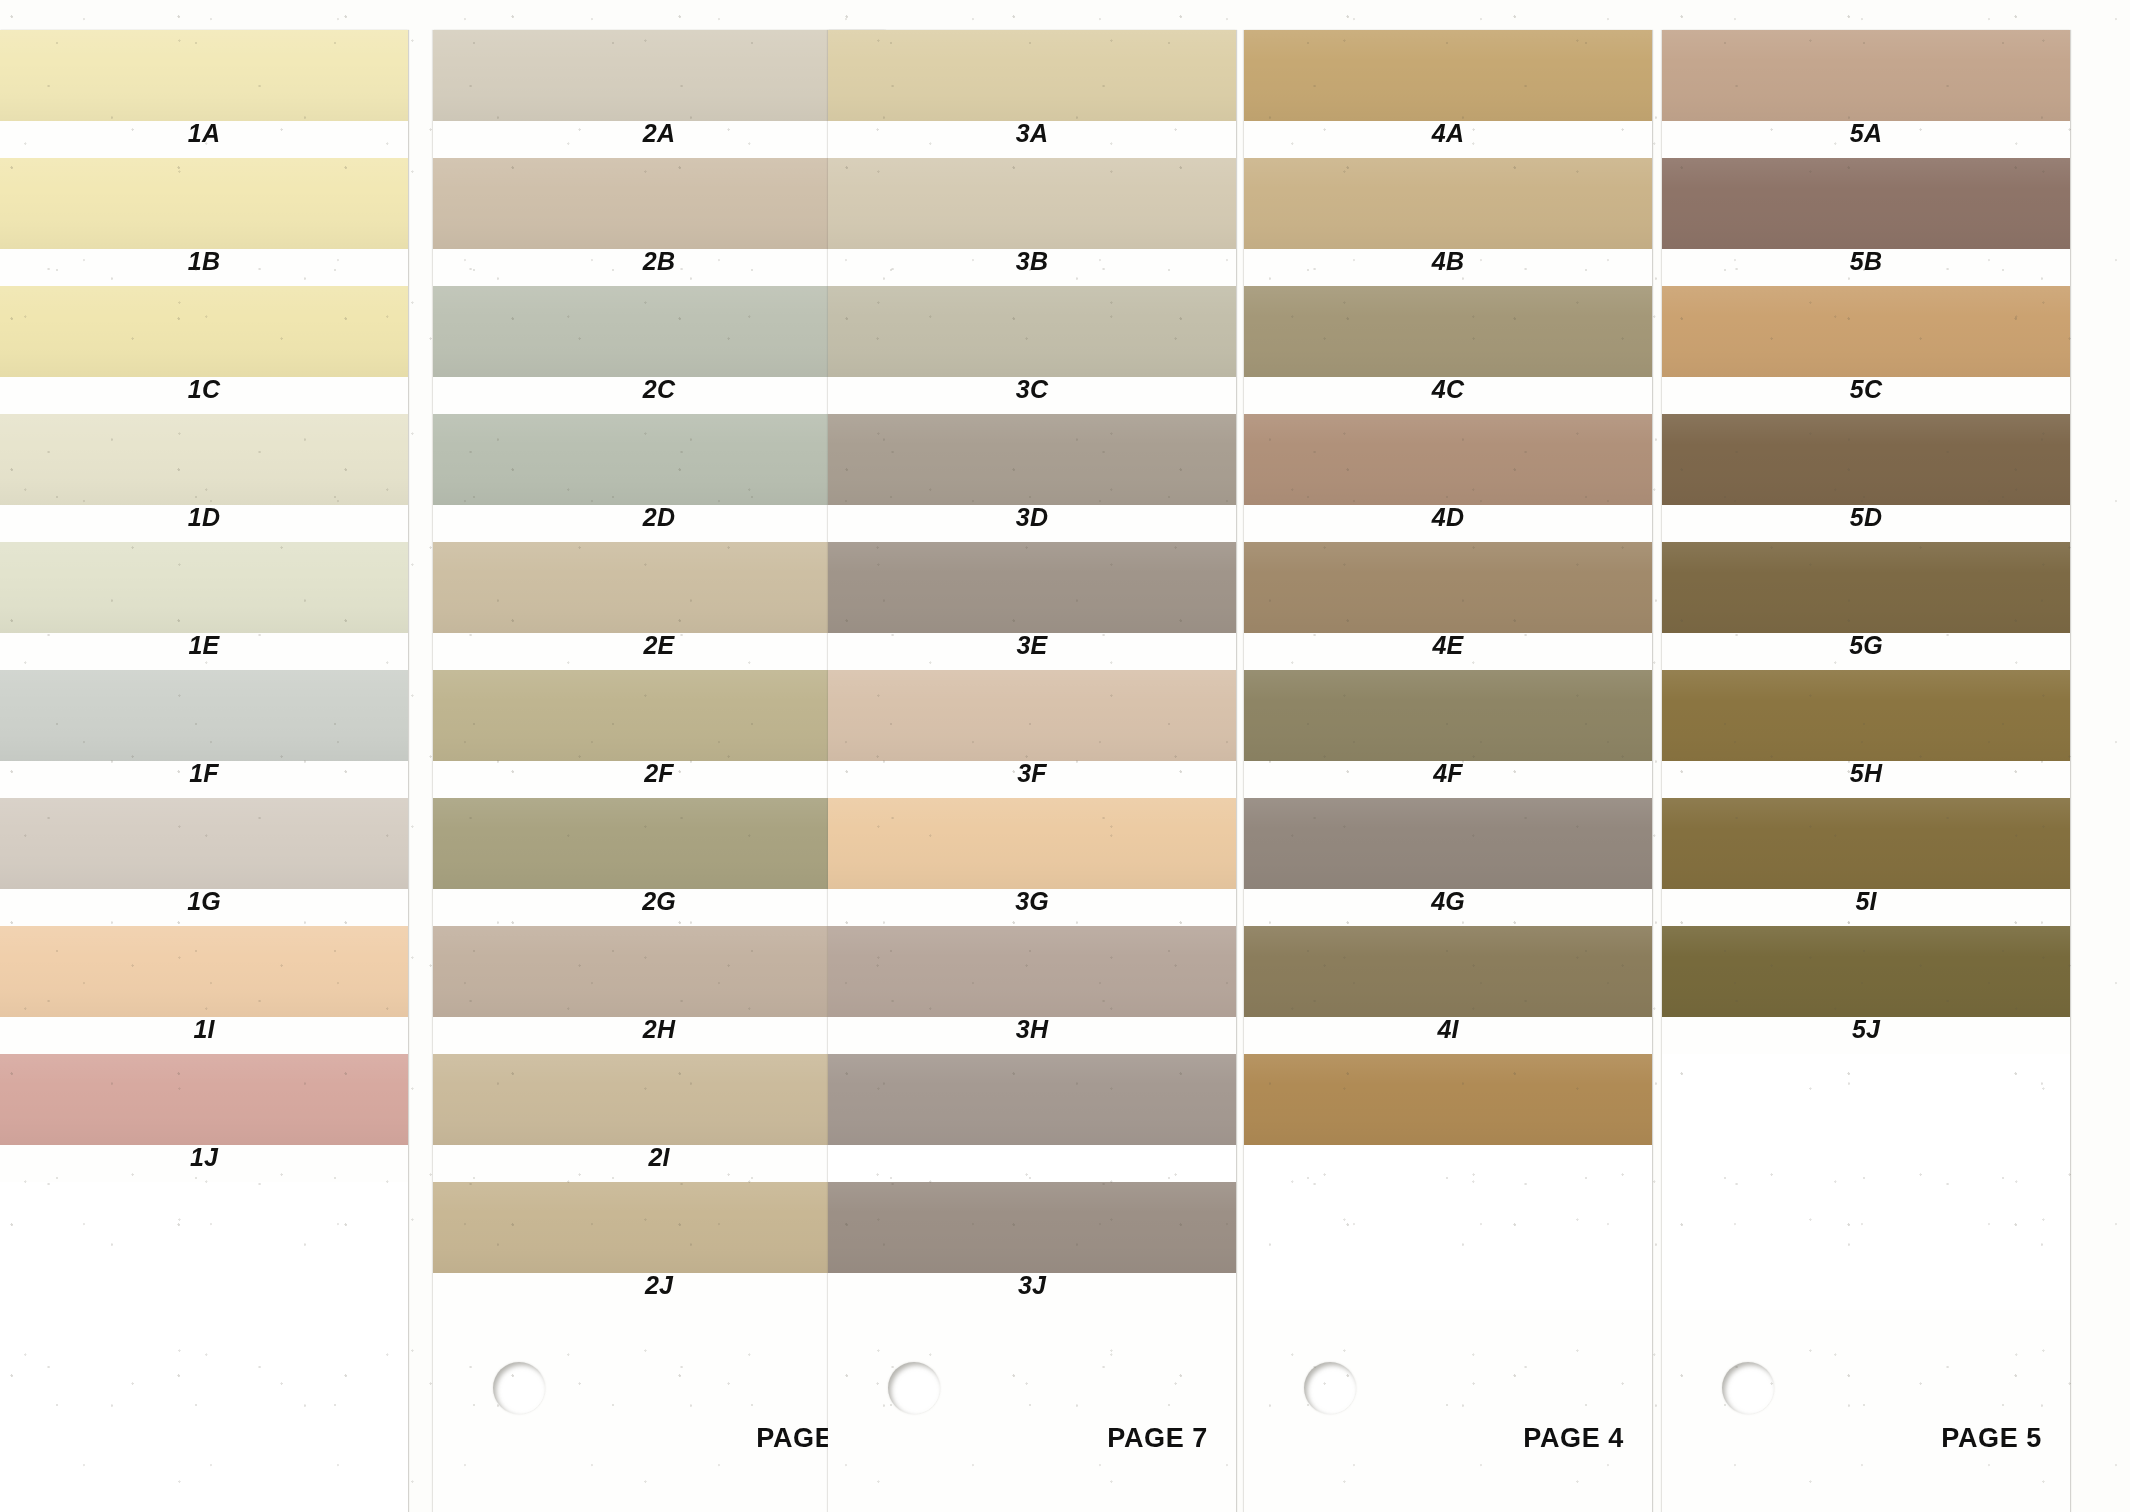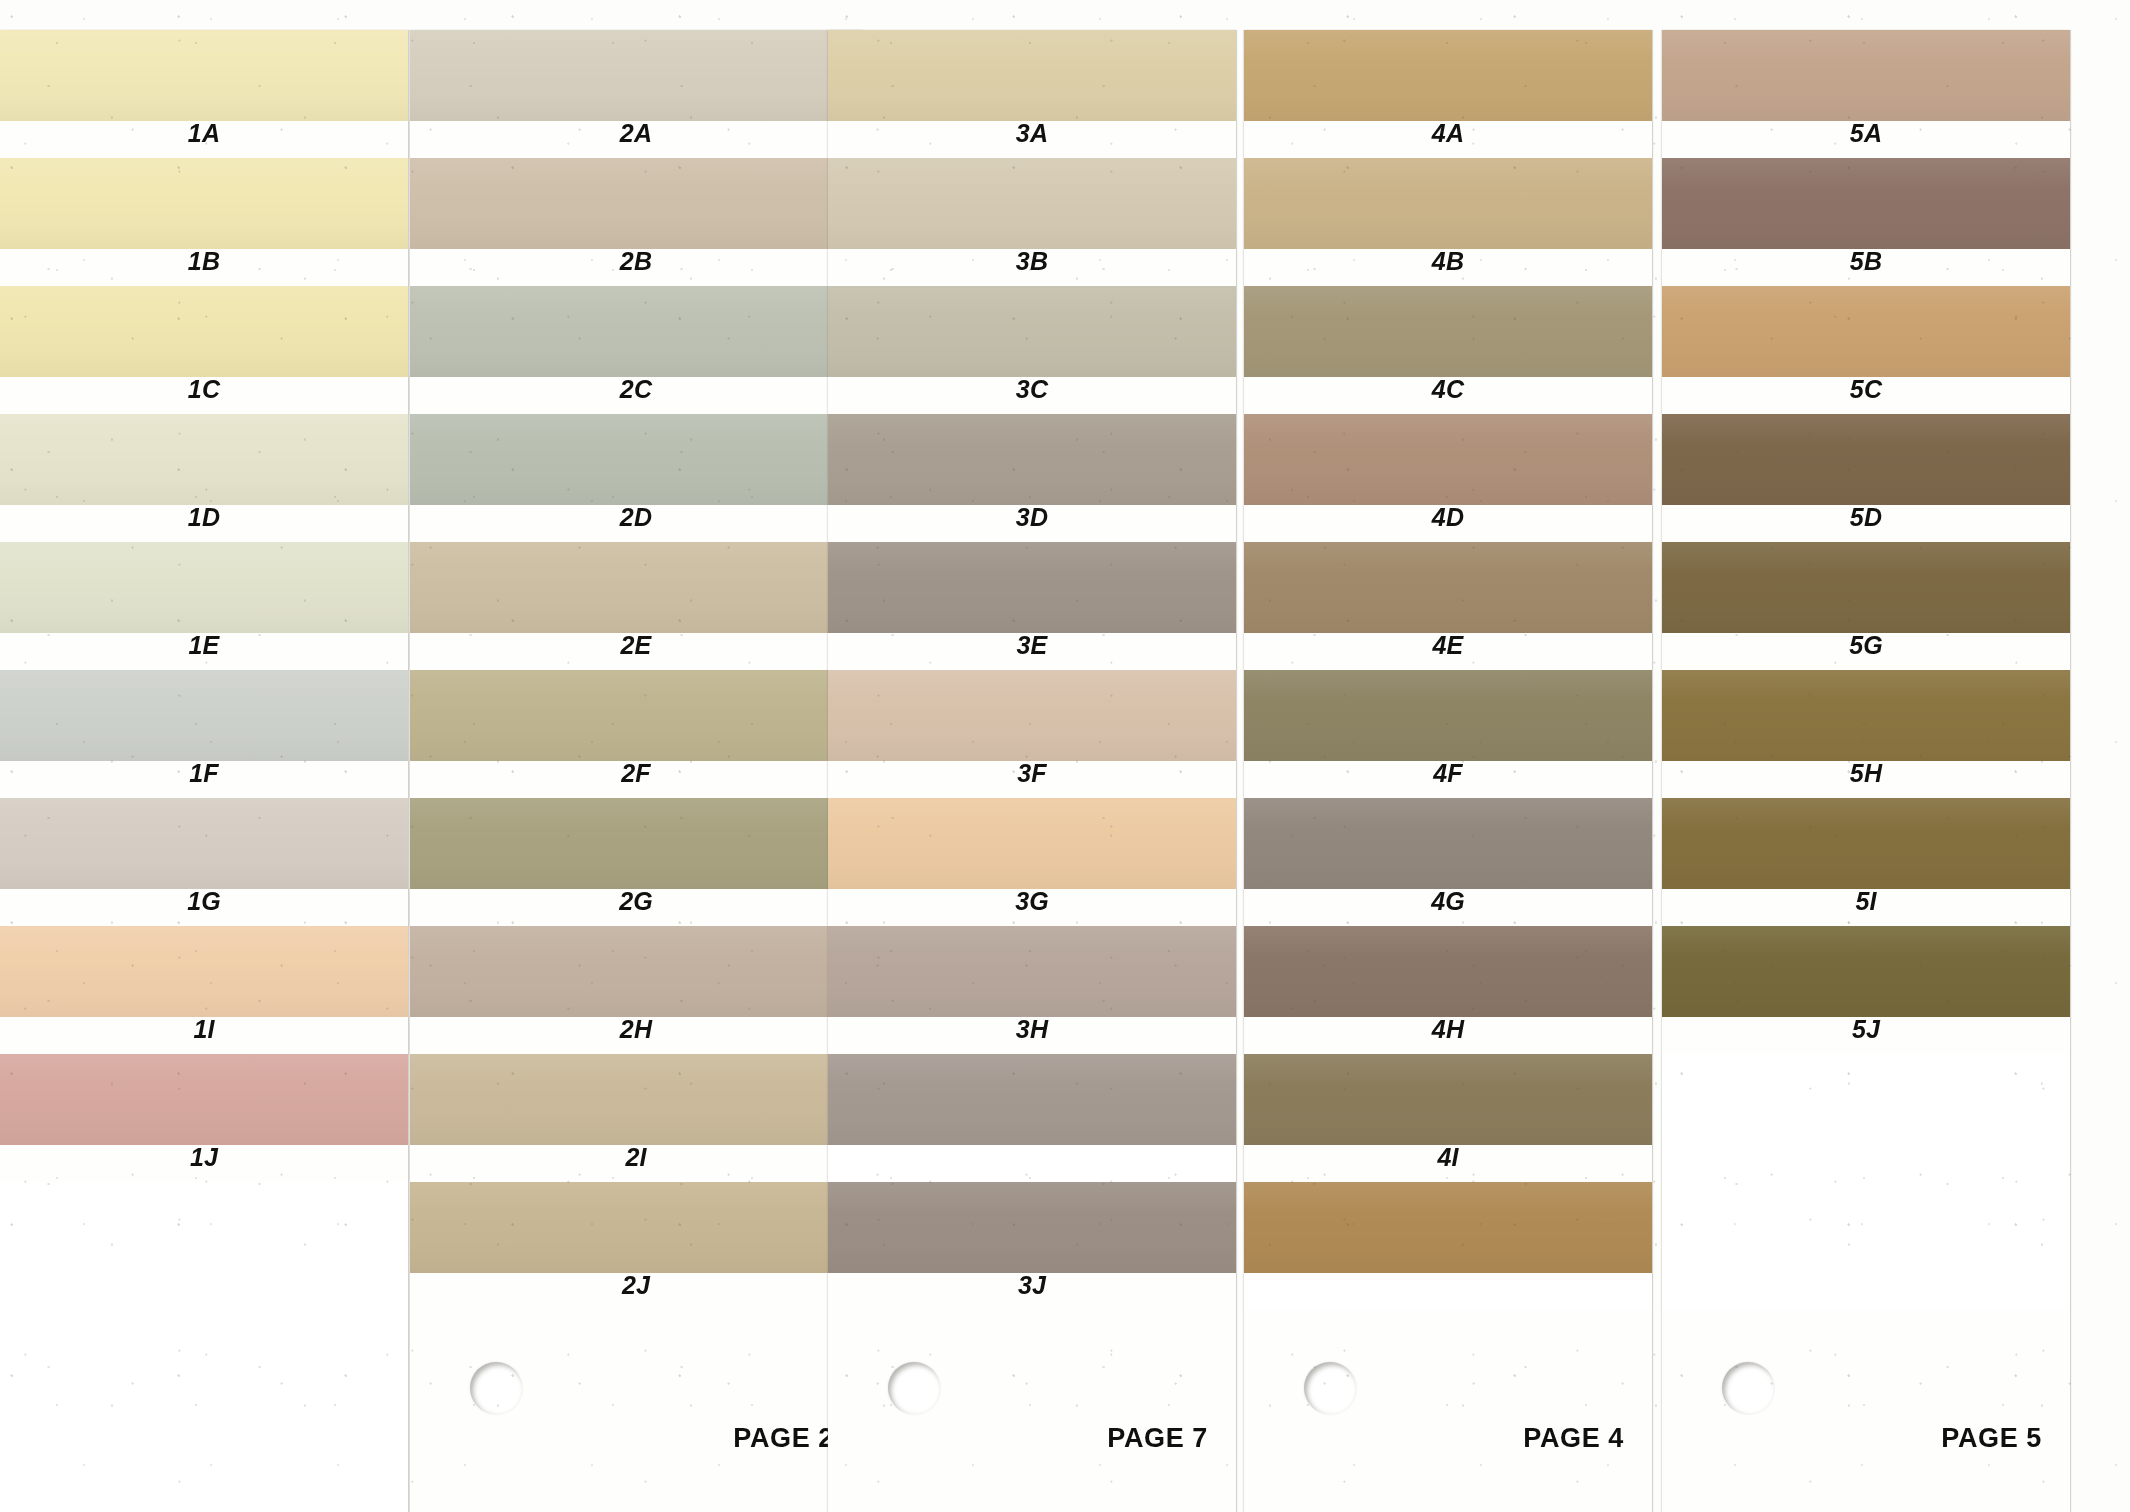--- a/index.html
+++ b/index.html
@@ -198,21 +198,21 @@
           </div>
         </div>
         <div class="swatch-row">
           <div class="swatch-color" style="background: rgb(215, 169, 160);"></div>
           <div class="swatch-caption">
             <div class="swatch-code">1J</div>
           </div>
         </div>
       </div>
     </div>
-    <div class="page-card" style="left: 410px; width: 408px; padding-left: 44px;">
+    <div class="page-card" style="left: 433px; width: 408px; padding-left: 44px;">
       <div class="swatch-stack">
         <div class="swatch-row">
           <div class="swatch-color" style="background: rgb(214, 207, 191);"></div>
           <div class="swatch-caption">
             <div class="swatch-code">2A</div>
           </div>
         </div>
         <div class="swatch-row">
           <div class="swatch-color" style="background: rgb(207, 192, 171);"></div>
           <div class="swatch-caption">
@@ -376,26 +376,20 @@
             <div class="swatch-code">4F</div>
           </div>
         </div>
         <div class="swatch-row">
           <div class="swatch-color" style="background: rgb(147, 136, 126);"></div>
           <div class="swatch-caption">
             <div class="swatch-code">4G</div>
           </div>
         </div>
         <div class="swatch-row">
-          <div class="swatch-color" style="background: rgb(139, 119, 105);"></div>
-          <div class="swatch-caption">
-            <div class="swatch-code">4H</div>
-          </div>
-        </div>
-        <div class="swatch-row">
           <div class="swatch-color" style="background: rgb(139, 125, 92);"></div>
           <div class="swatch-caption">
             <div class="swatch-code">4I</div>
           </div>
         </div>
         <div class="swatch-row">
           <div class="swatch-color" style="background: rgb(176, 139, 85);"></div>
         </div>
       </div>
       <div class="card-footer">

